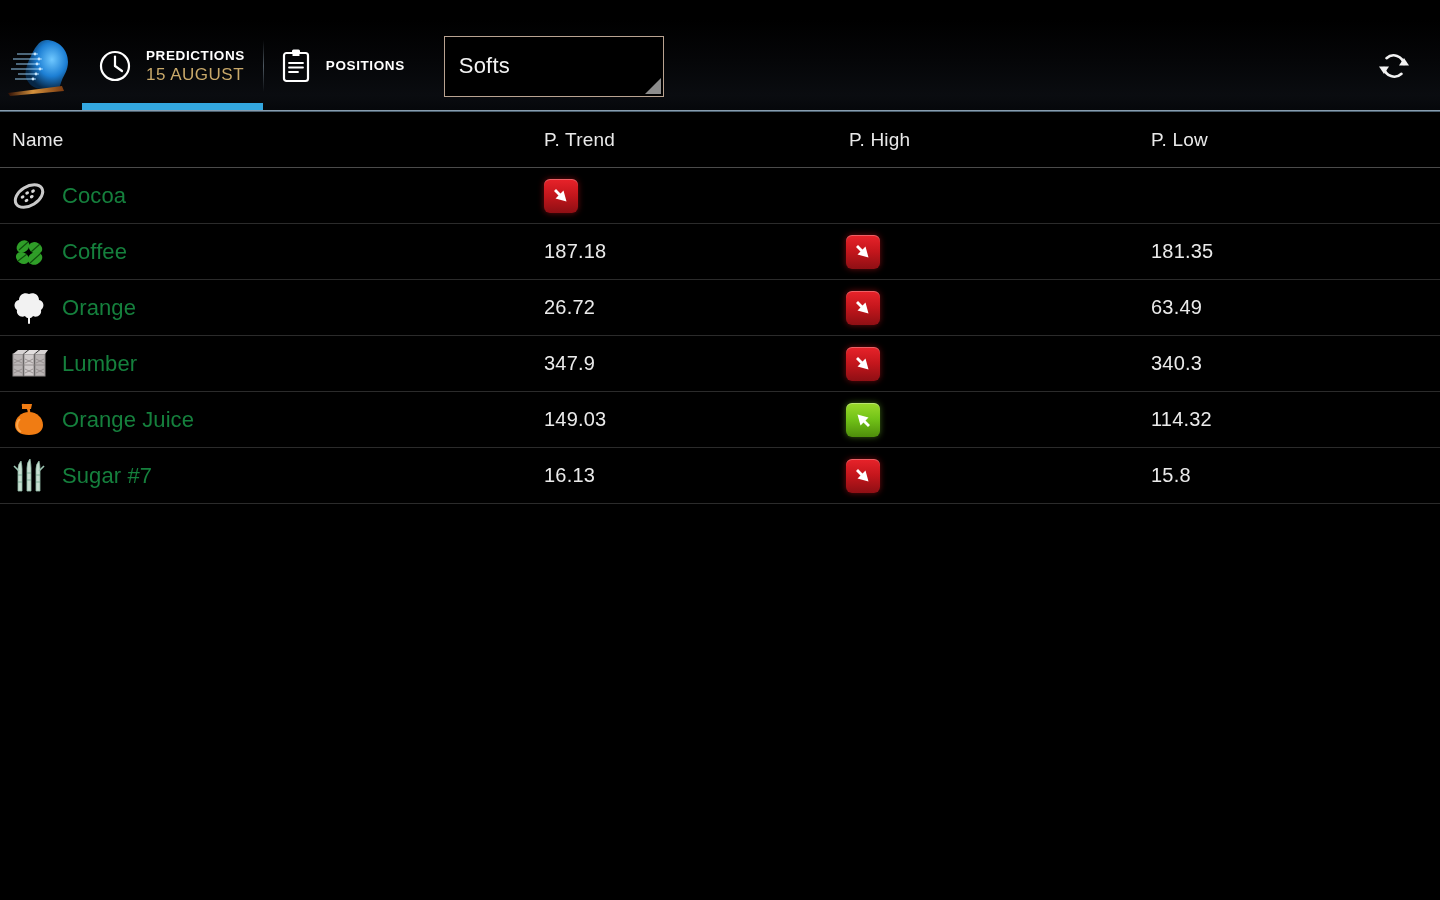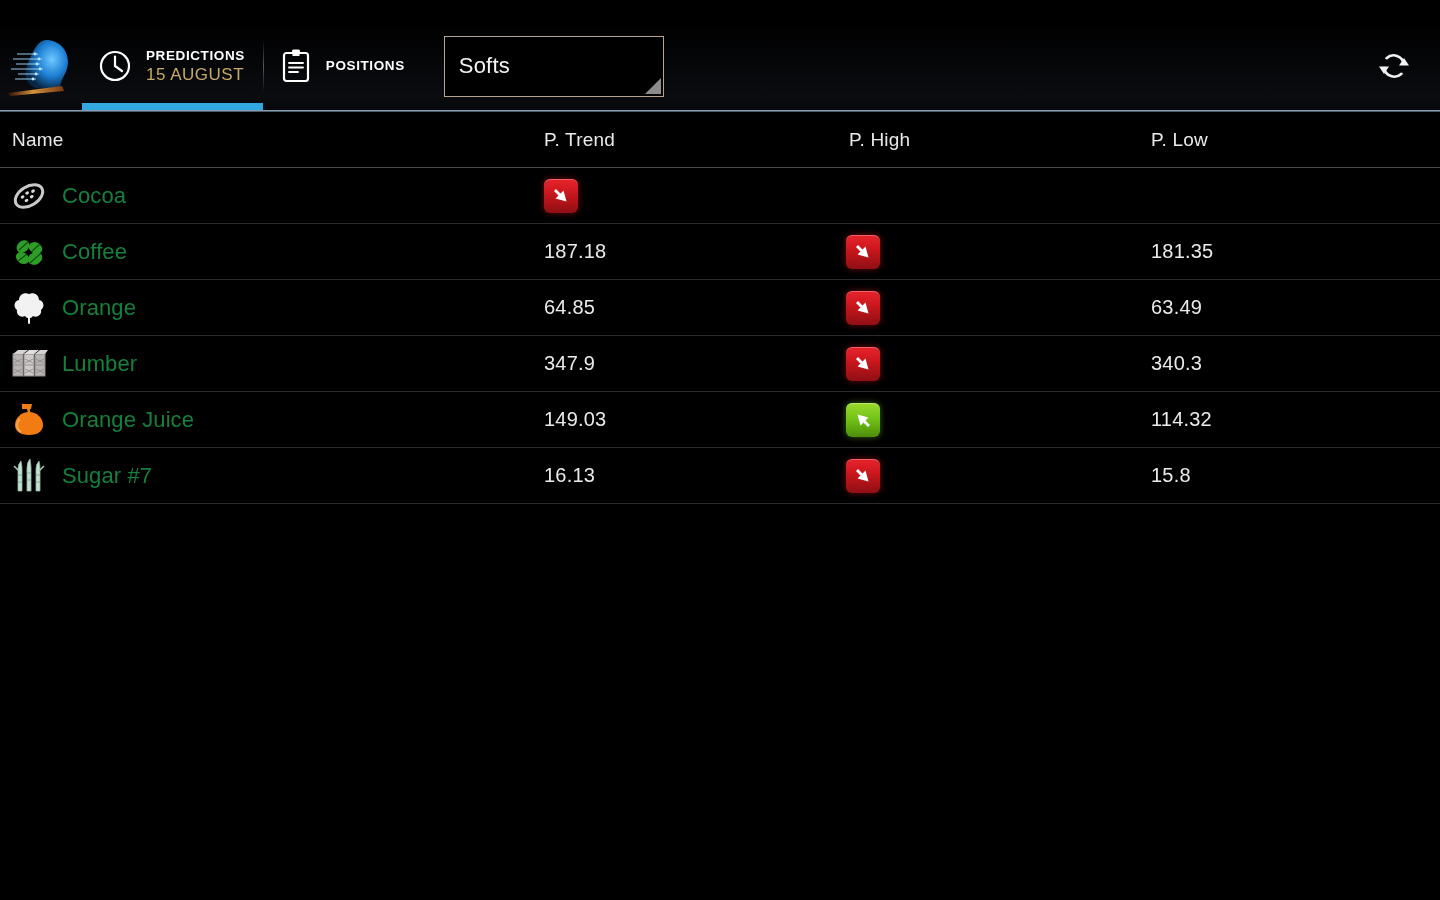--- a/index.html
+++ b/index.html
@@ -322,21 +322,21 @@
        <span class="rowicon"><svg viewBox="0 0 38 38">
       <path d="M19 5 C24 3 29 6 29 11 C34 12 35 18 31 21 C32 26 27 29 23 27 C21 30 17 30 15 27 C11 29 6 26 7 21 C3 18 4 12 9 11 C9 6 14 3 19 5 Z" fill="#f2f2f2"></path>
       <g stroke="#f2f2f2" stroke-width="2" stroke-linecap="round">
         <line x1="19" y1="24" x2="19" y2="34"></line>
         <line x1="19" y1="28" x2="12" y2="24"></line>
         <line x1="19" y1="28" x2="26" y2="24"></line>
       </g>
               </svg></span>
        <span class="name-text">Orange</span>
      </div>
-     <div class="c-high num">64.85</div>
+     <div class="c-high num">26.72</div>
      <div class="c-trend">
        <span class="trendbadge down">
          <svg width="22" height="22" viewBox="0 0 22 22">
    <path d="M6 4 L10.5 8.5 L13.5 5.5 L16.5 16.5 L5.5 13.5 L8.5 10.5 L4 6 Z" fill="#ffffff"></path>
               </svg>
        </span>
      </div>
      <div class="c-low num">63.49</div>
         </div>
         <div class="row">

